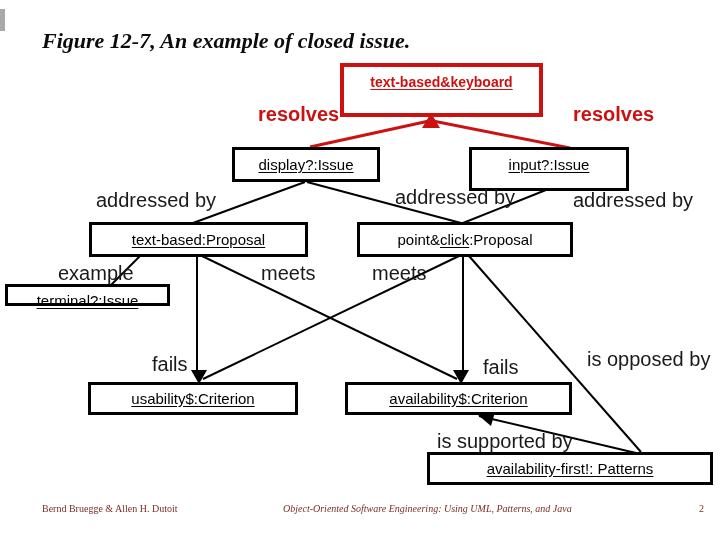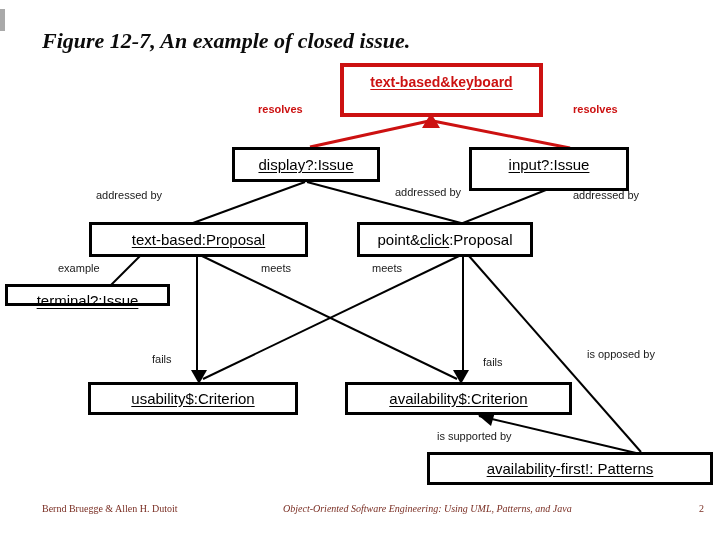--- a/index.html
+++ b/index.html
@@ -19,21 +19,21 @@
     text-align:center;color:#000000;font-size:15px;
     text-decoration:none;box-sizing:border-box;white-space:nowrap;
   }
   .node .u{text-decoration:underline;text-underline-offset:2px;}
   .node.red{
     border:4px solid #cc1111;color:#cc1111;font-weight:bold;font-size:14px;
     line-height:17px;padding-top:7px;
   }
   .node.red .u{display:block;}
   .lbl{
-    position:absolute;color:#1a1a1a;font-size:11px;white-space:nowrap;
+    position:absolute;color:#1a1a1a;font-size:20px;white-space:nowrap;
   }
   .lbl.red{color:#cc1111;font-weight:bold;}
   .footer{
     position:absolute;top:501px;left:0;width:720px;height:20px;
     font-family:"Liberation Serif",serif;font-size:10px;color:#7a2e23;
   }
   .footer .author{position:absolute;left:42px;top:2px;}
   .footer .book{position:absolute;left:283px;top:2px;font-style:italic;}
   .footer .page{position:absolute;left:699px;top:2px;}
 </style>
@@ -80,21 +80,21 @@
   </div>
 
   <div class="node" style="left:469px;top:147px;width:160px;height:44px;line-height:29px;">
     <span class="u">input?:Issue</span>
   </div>
 
   <div class="node" style="left:89px;top:222px;width:219px;height:35px;line-height:29px;">
     <span class="u">text-based:Proposal</span>
   </div>
 
-  <div class="node" style="left:357px;top:222px;width:176px;height:35px;line-height:29px;">
+  <div class="node" style="left:357px;top:222px;width:216px;height:35px;line-height:29px;">
     <span>point&amp;</span><span class="u">click</span><span>:Proposal</span>
   </div>
 
   <div class="node" style="left:5px;top:284px;width:165px;height:22px;line-height:27px;">
     <span class="u">terminal?:Issue</span>
   </div>
 
   <div class="node" style="left:88px;top:382px;width:210px;height:33px;line-height:27px;">
     <span class="u">usability$:Criterion</span>
   </div>

